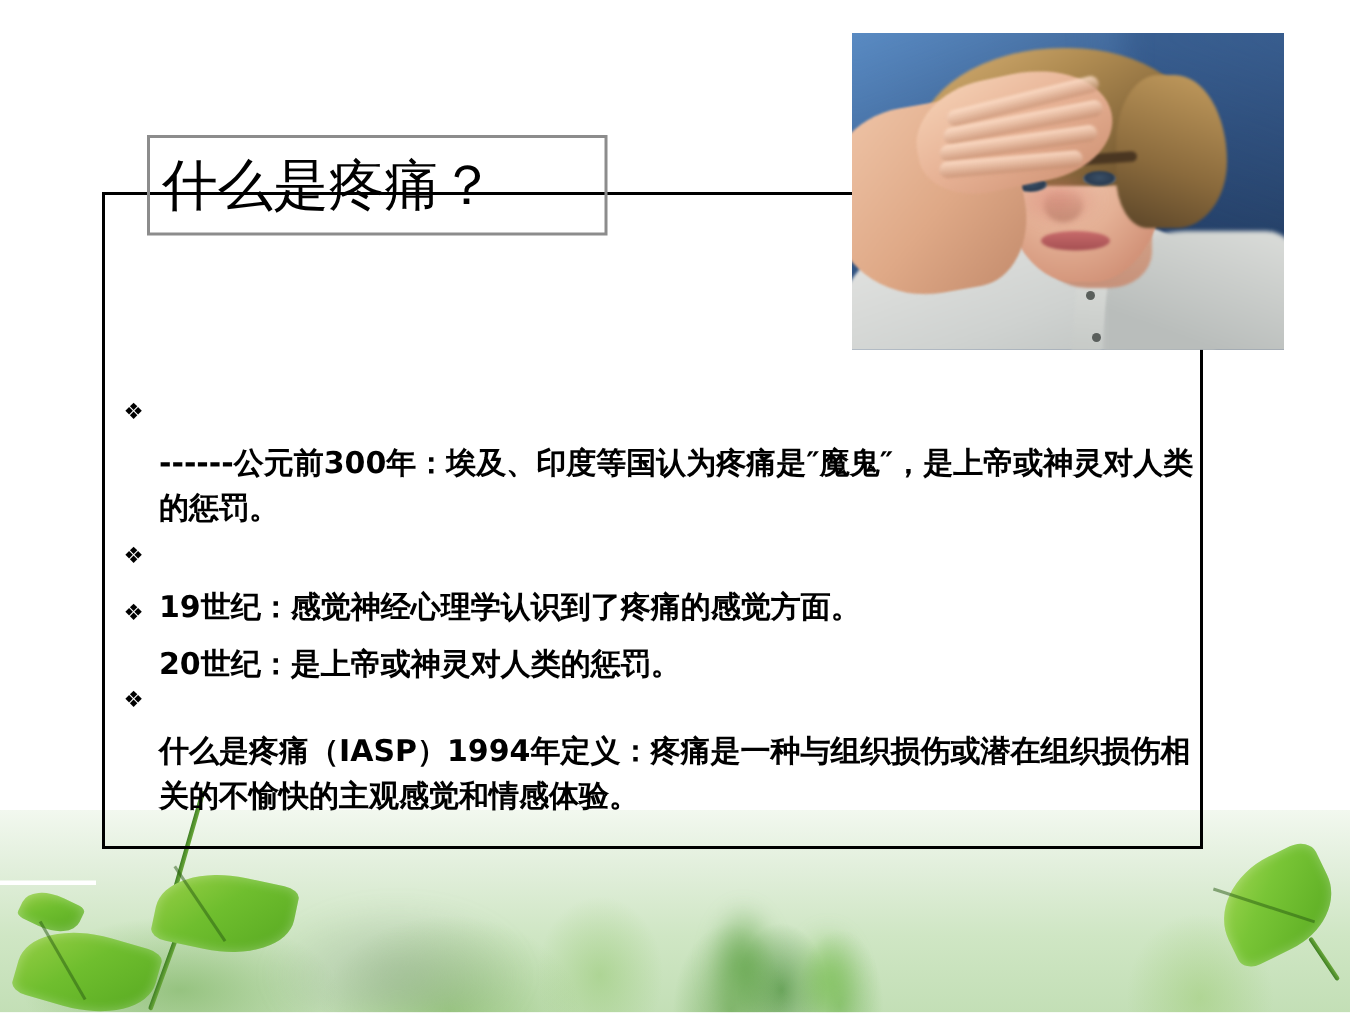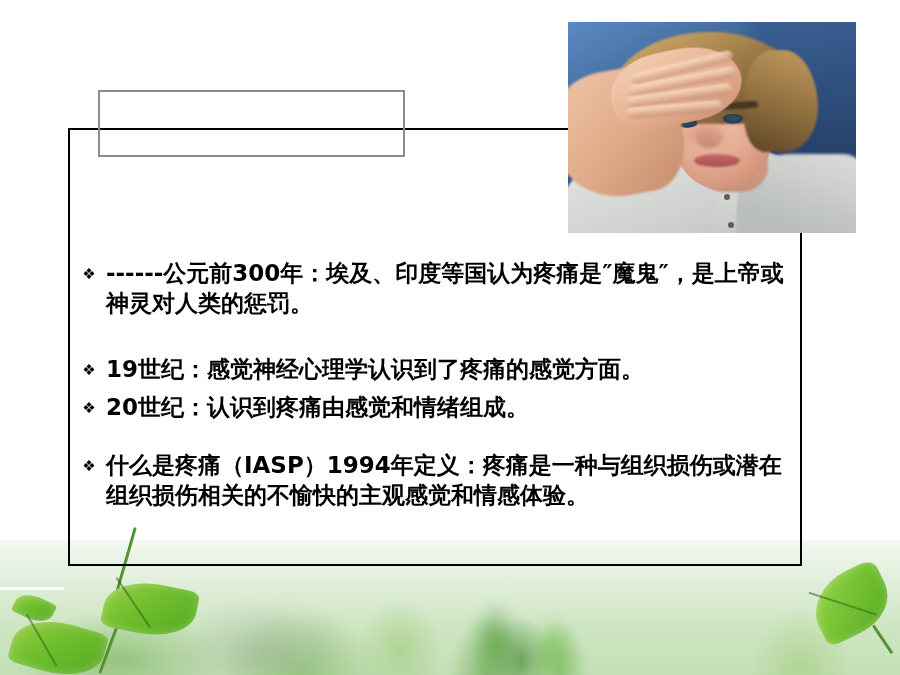--- a/index.html
+++ b/index.html
@@ -350,26 +350,27 @@
     font-family: "DejaVu Sans", sans-serif;
     font-size: 15px;
     line-height: 30px;
     color: #000000;
     text-align: center;
     padding-top: 1px;
   }
   .bullet-text {
     flex: 1 1 auto;
     font-family: "DejaVu Sans", "Liberation Sans", sans-serif;
-    font-size: 23px;
+    font-size: 20px;
     line-height: 30px;
     color: #000000;
     font-weight: 700;
     letter-spacing: 0px;
     text-indent: 0;
+    margin-top: 35px;
   }
   #b1 { top: 0px; }
   #b2 { top: 96px; }
   #b3 { top: 134px; }
   #b4 { top: 192px; }
 </style>
 </head>
 <body>
 
 <div id="slide">
@@ -429,36 +430,37 @@
     <div class="ph-lip"></div>
     <div class="ph-arm"></div>
     <div class="ph-hand"></div>
     <div class="ph-finger" style="left:62px; top:40px; width:104px; transform: rotate(-14deg);"></div>
     <div class="ph-finger" style="left:60px; top:54px; width:108px; transform: rotate(-11deg);"></div>
     <div class="ph-finger" style="left:58px; top:68px; width:106px; transform: rotate(-8deg);"></div>
     <div class="ph-finger" style="left:58px; top:82px; width:96px; transform: rotate(-5deg);"></div>
   </div>
 
   <div class="title-box"></div>
+  <div class="title-text">什么是疼痛？</div>
 
   <div class="body-area">
 
     <div class="bullet-row" id="b1">
       <span class="bullet-mark">❖</span>
       <span class="bullet-text">------公元前300年：埃及、印度等国认为疼痛是″魔鬼″，是上帝或神灵对人类的惩罚。</span>
     </div>
 
     <div class="bullet-row" id="b2">
       <span class="bullet-mark">❖</span>
       <span class="bullet-text">19世纪：感觉神经心理学认识到了疼痛的感觉方面。</span>
     </div>
 
     <div class="bullet-row" id="b3">
       <span class="bullet-mark">❖</span>
-      <span class="bullet-text">20世纪：认识到疼痛由感觉和情绪组成。</span>
+      <span class="bullet-text">20世纪：是上帝或神灵对人类的惩罚。</span>
     </div>
 
     <div class="bullet-row" id="b4">
       <span class="bullet-mark">❖</span>
       <span class="bullet-text">什么是疼痛（IASP）1994年定义：疼痛是一种与组织损伤或潜在组织损伤相关的不愉快的主观感觉和情感体验。</span>
     </div>
 
   </div>
 
 </div>

